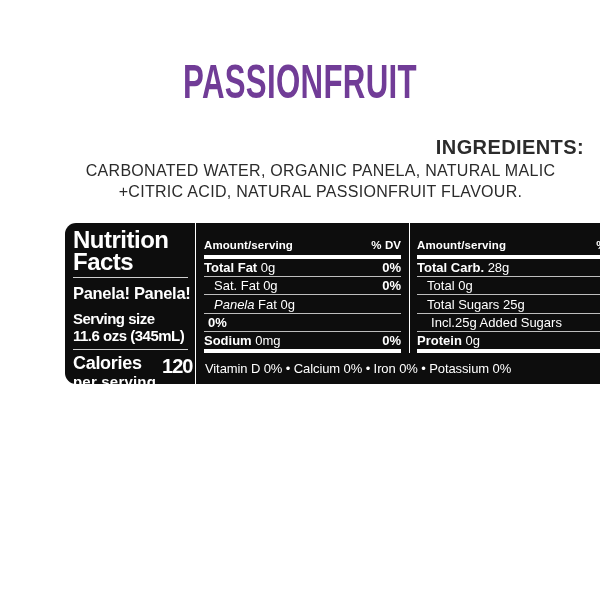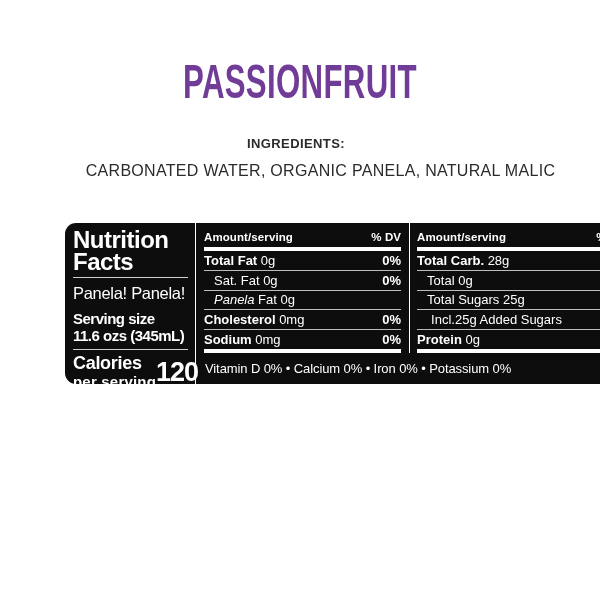--- a/index.html
+++ b/index.html
@@ -21,23 +21,23 @@
     text-align:center;
     font-size:48px;font-weight:bold;line-height:48px;
     color:var(--accent_purple);
     transform:scaleX(0.65);transform-origin:50% 50%;
     letter-spacing:0.5px;
     white-space:nowrap;
   }
 
   
   .ing-head{
-    position:absolute;top:136px;left:0;right:8px;
-    text-align:center;
-    font-size:13px;font-weight:bold;letter-spacing:0.4px;
+    position:absolute;top:136px;left:0;right:16px;
+    text-align:right;
+    font-size:20px;font-weight:bold;letter-spacing:0.4px;
     color:var(--body_text);
   }
   .ing-text{
     position:absolute;top:160px;left:0;right:0;
     text-align:center;
     font-size:16px;line-height:21px;letter-spacing:0.3px;
     color:var(--body_text);
   }
   .ing-text div{white-space:nowrap;padding-left:41px;}
 
@@ -50,33 +50,33 @@
   }
 
   
   .left-sec{
     width:130px;flex:0 0 130px;
     padding:5px 7px 5px 8px;
     display:flex;flex-direction:column;
   }
   .nf-title{font-size:24px;font-weight:bold;line-height:21.5px;letter-spacing:-0.5px;padding-top:1px;}
   .hr{height:1px;background:#cfcfcf;margin:5px 0 4px;flex:0 0 auto;}
-  .tagline{font-size:16.5px;font-weight:normal;letter-spacing:-0.3px;margin-top:2px;white-space:nowrap;}
+  .tagline{font-size:16.5px;font-weight:bold;letter-spacing:-0.3px;margin-top:2px;white-space:nowrap;}
   .serving{font-size:15px;font-weight:bold;line-height:16.5px;letter-spacing:-0.5px;margin-top:8px;white-space:nowrap;}
-  .calories-row{display:flex;align-items:center;margin-top:1px;}
+  .calories-row{display:flex;margin-top:1px;}
   .cal-label{font-size:18px;font-weight:bold;line-height:16px;letter-spacing:-0.3px;}
   .cal-sub{font-size:15px;font-weight:bold;letter-spacing:0.2px;margin-top:2px;white-space:nowrap;}
-  .cal-value{font-size:27px;font-weight:bold;margin-left:0;letter-spacing:-1px;}
+  .cal-value{font-size:20px;font-weight:bold;margin-left:6px;letter-spacing:-1px;}
 
   
   .right-area{flex:1;display:flex;flex-direction:column;border-left:1.5px solid #fff;}
   .cols{flex:1;display:flex;min-height:0;}
   .ncol{flex:1 1 0;padding:0 8px;display:flex;flex-direction:column;min-width:0;}
   .col-r{flex:1.06 1 0;border-left:1.5px solid #fff;padding:0 7px;}
-  .chead{display:flex;justify-content:space-between;font-size:11.5px;font-weight:bold;letter-spacing:0.1px;padding-top:8px;}
+  .chead{display:flex;justify-content:space-between;font-size:11.5px;font-weight:bold;letter-spacing:0.1px;padding-top:16px;}
   .tbar{height:4px;background:#fff;flex:0 0 auto;}
   .tbar.top{margin-top:4px;}
   .rows{flex:1;display:flex;flex-direction:column;min-height:0;}
   .nrow{
     flex:1;display:flex;align-items:center;justify-content:space-between;
     font-size:13px;white-space:nowrap;
   }
   .nrow + .nrow{border-top:1px solid var(--hairline);}
   .nrow .nm{overflow:visible;}
   .b{font-weight:bold;}
@@ -92,20 +92,21 @@
 </head>
 <body>
 
 <div class="page">
 
   <div class="flavor-title">PASSIONFRUIT</div>
 
   <div class="ing-head">INGREDIENTS:</div>
   <div class="ing-text">
     <div>CARBONATED WATER, ORGANIC PANELA, NATURAL MALIC</div>
+    <div>+CITRIC ACID, NATURAL PASSIONFRUIT FLAVOUR.</div>
   </div>
 
   <div class="panel">
 
     <div class="left-sec">
       <div class="nf-title">
         <div>Nutrition</div>
         <div>Facts</div>
       </div>
       <div class="hr"></div>
@@ -140,21 +141,20 @@
               </div>
               <div class="nrow indent1">
                 <span class="nm"><span>Sat. Fat</span> 0g</span>
                 <span class="dv">0%</span>
               </div>
               <div class="nrow indent1">
                 <span class="nm"><span class="i">Panela</span> Fat 0g</span>
                 <span class="dv"></span>
               </div>
               <div class="nrow indent0">
-                <span class="nm"><span class="b">Cholesterol</span> 0mg</span>
                 <span class="dv">0%</span>
               </div>
               <div class="nrow indent0">
                 <span class="nm"><span class="b">Sodium</span> 0mg</span>
                 <span class="dv">0%</span>
               </div>
             </div>
           <div class="tbar"></div>
         </div>
 

